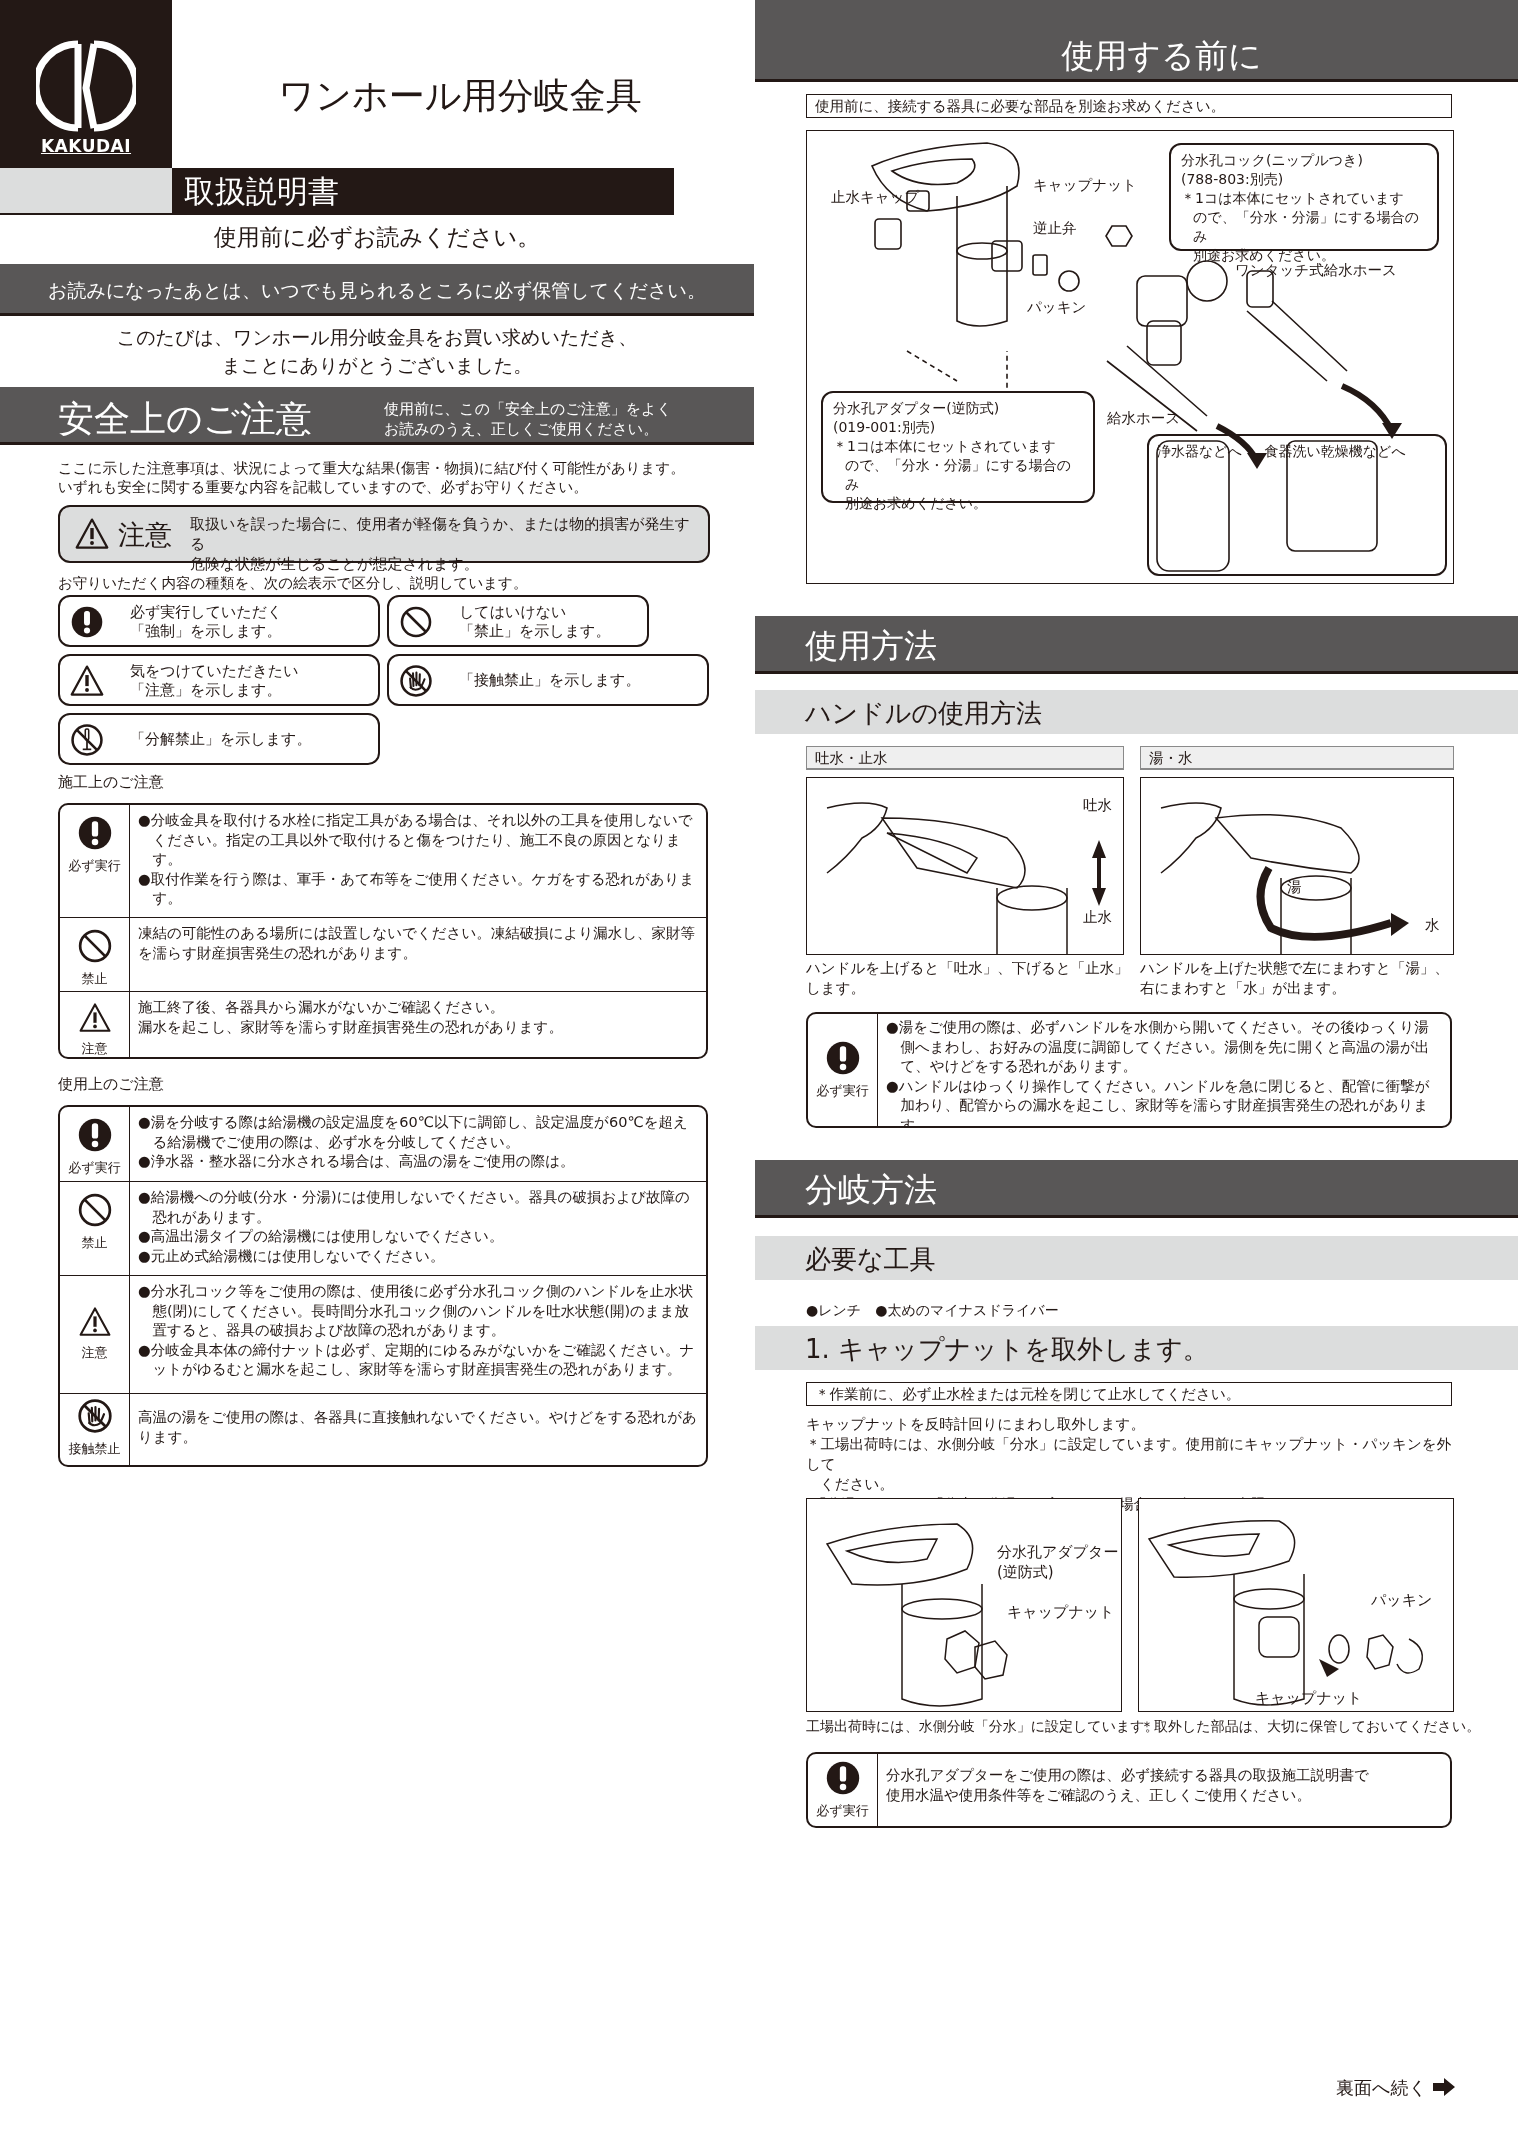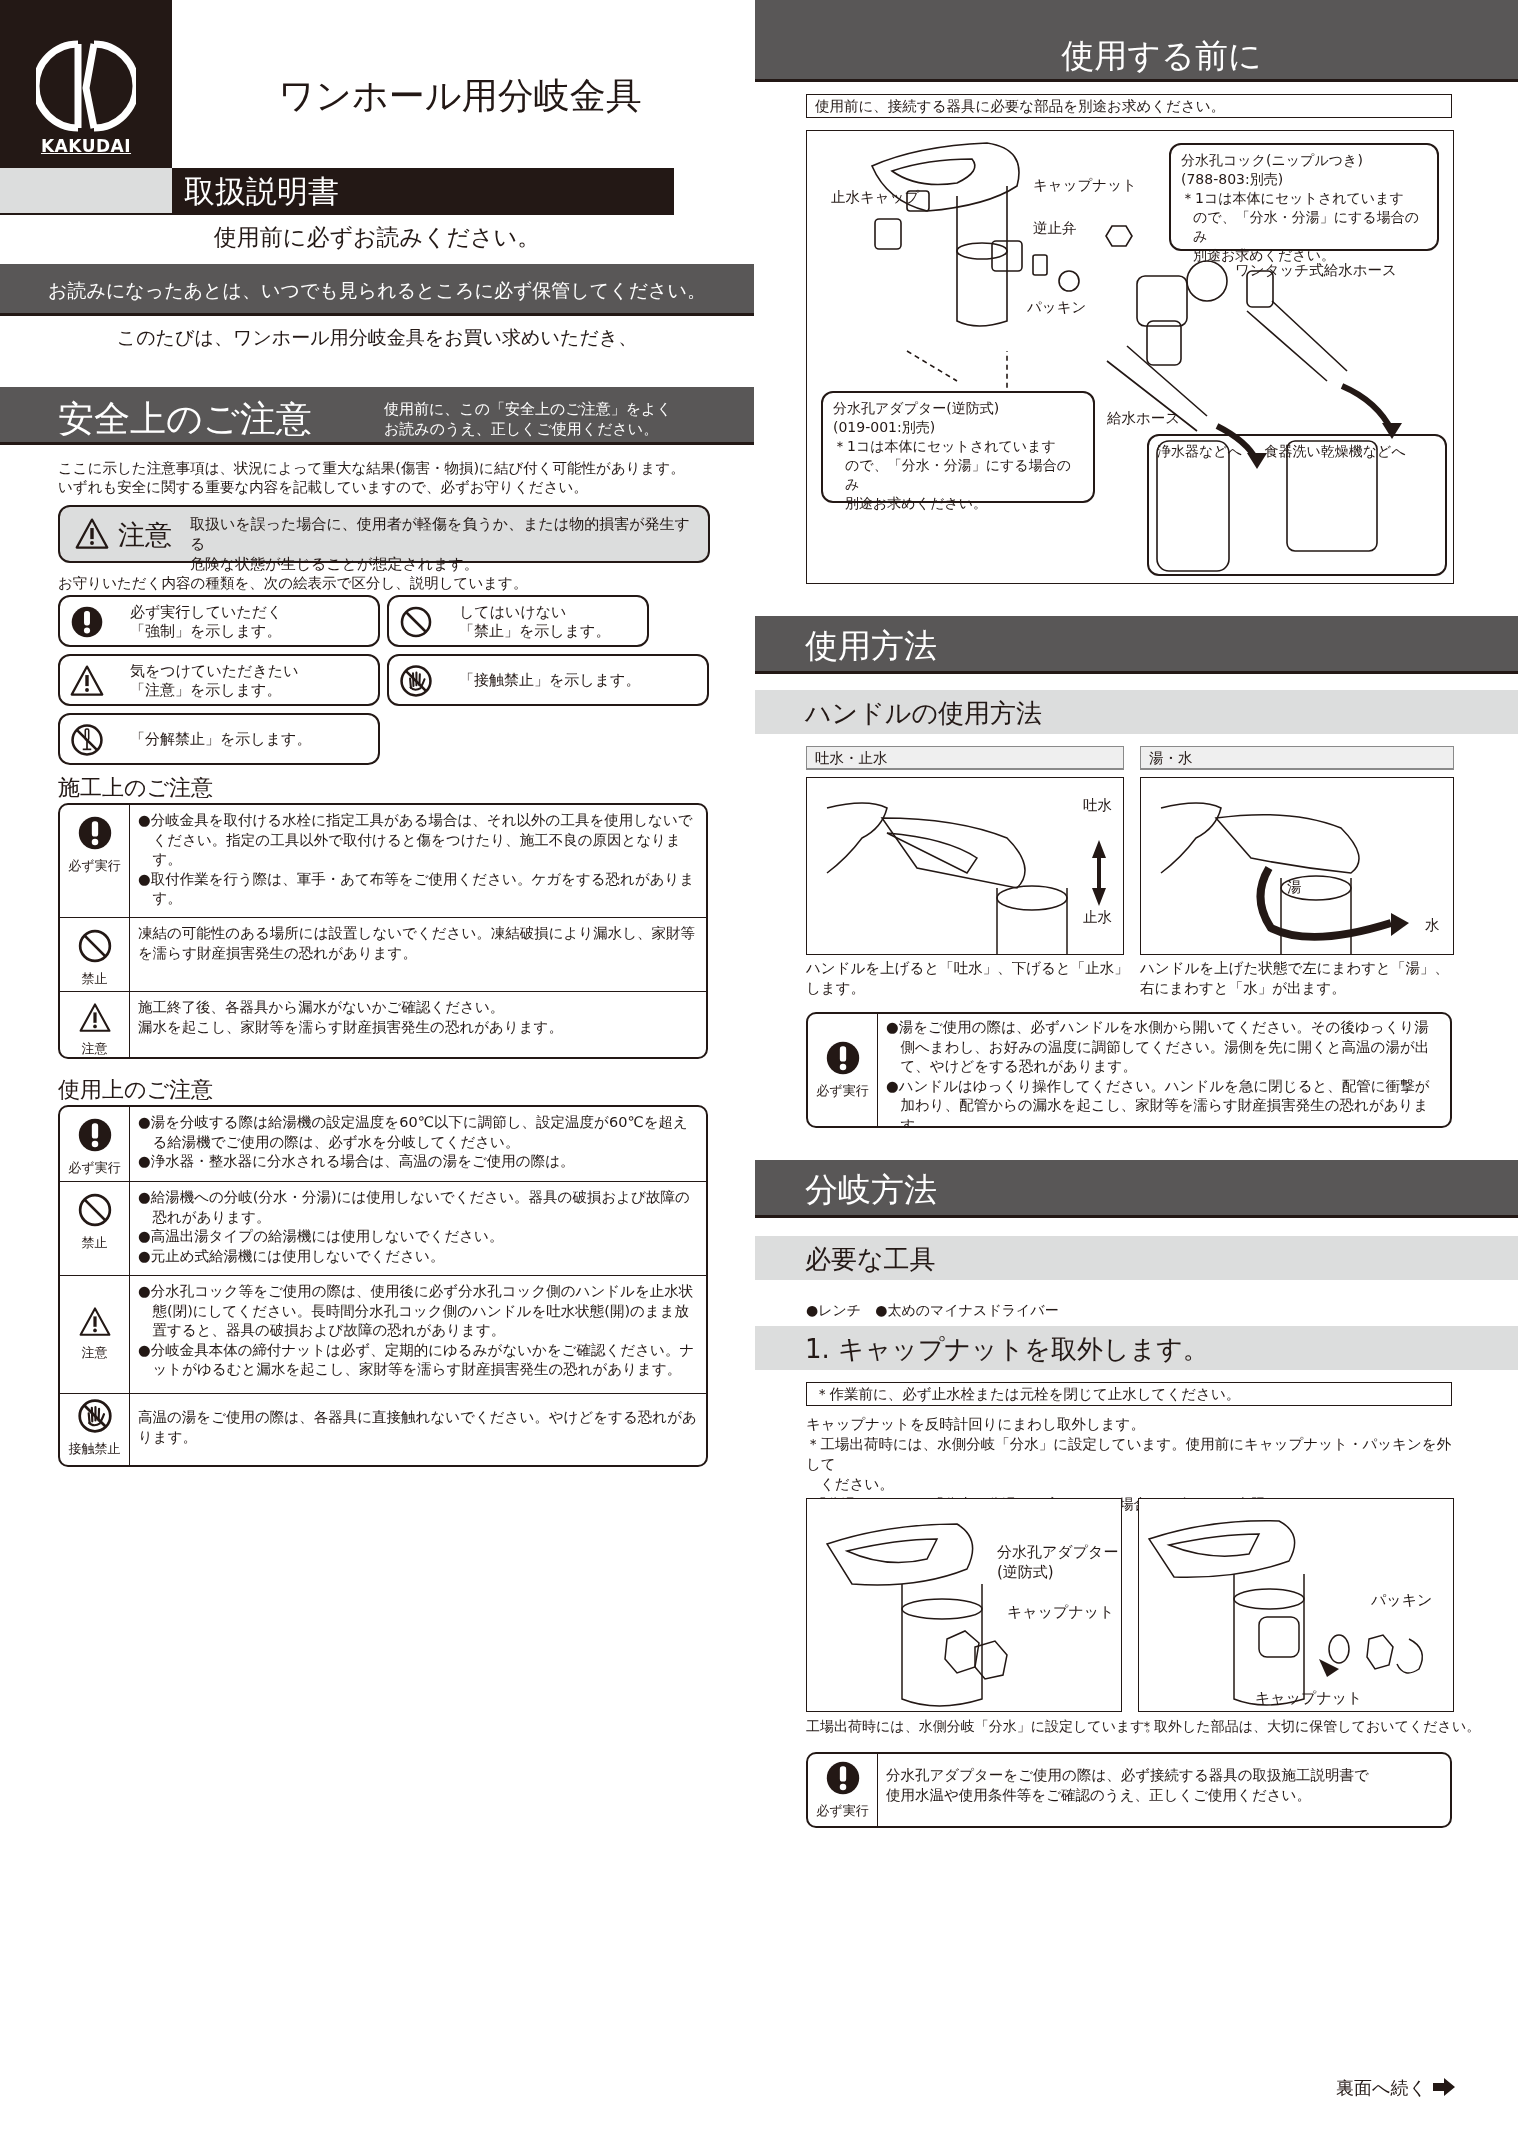--- a/index.html
+++ b/index.html
@@ -26,21 +26,21 @@
   .caution-box .tri { position: absolute; left: 14px; top: 10px; }
   .caution-box .lbl { position: absolute; left: 58px; top: 10px; font-size: 27px; }
   .caution-box .txt { position: absolute; left: 130px; top: 7px; font-size: 15px; line-height: 20px; width: 510px; }
   .legend-intro { left: 58px; top: 574px; font-size: 14.5px; }
 
   .lg { position: absolute; border: 2px solid #231815; border-radius: 12px; height: 52px; background: #fff; }
   .lg .ic { position: absolute; left: 10px; top: 8px; }
   .lg .t { position: absolute; left: 70px; top: 6px; font-size: 15px; line-height: 19px; }
   .lg .t.one { top: 15px; }
 
-  .sub-heading { position: absolute; font-size: 22px; }
+  .sub-heading { position: absolute; font-size: 15px; }
 
   .tbl { position: absolute; border: 2px solid #231815; border-radius: 10px; overflow: hidden; background: #fff; }
   .row { position: relative; border-top: 1.5px solid #231815; display: flex; }
   .row:first-child { border-top: none; }
   .row .icell { width: 70px; flex: 0 0 70px; border-right: 1.5px solid #231815; text-align: center; padding-top: 10px; }
   .row .icell .cap { font-size: 13px; margin-top: 2px; }
   .row .tcell { padding: 6px 8px 8px 8px; font-size: 14.5px; line-height: 19.5px; }
   .bl { padding-left: 1em; text-indent: -1em; }
 
   
@@ -98,20 +98,21 @@
   </svg>
   <div class="logo-text">KAKUDAI</div>
 </div>
 <div class="abs title-main">ワンホール用分岐金具</div>
 <div class="abs gray-block"></div>
 <div class="abs manual-band">取扱説明書</div>
 <div class="abs read-before">使用前に必ずお読みください。</div>
 <div class="abs keep-band">お読みになったあとは、いつでも見られるところに必ず保管してください。</div>
 <div class="abs thanks">
   <div>このたびは、ワンホール用分岐金具をお買い求めいただき、</div>
+  <div>まことにありがとうございました。</div>
 </div>
 
 <div class="abs safety-band">
   <div class="big">安全上のご注意</div>
   <div class="sub">
     <div>使用前に、この「安全上のご注意」をよく</div>
     <div>お読みのうえ、正しくご使用ください。</div>
   </div>
 </div>
 <div class="abs intro">

